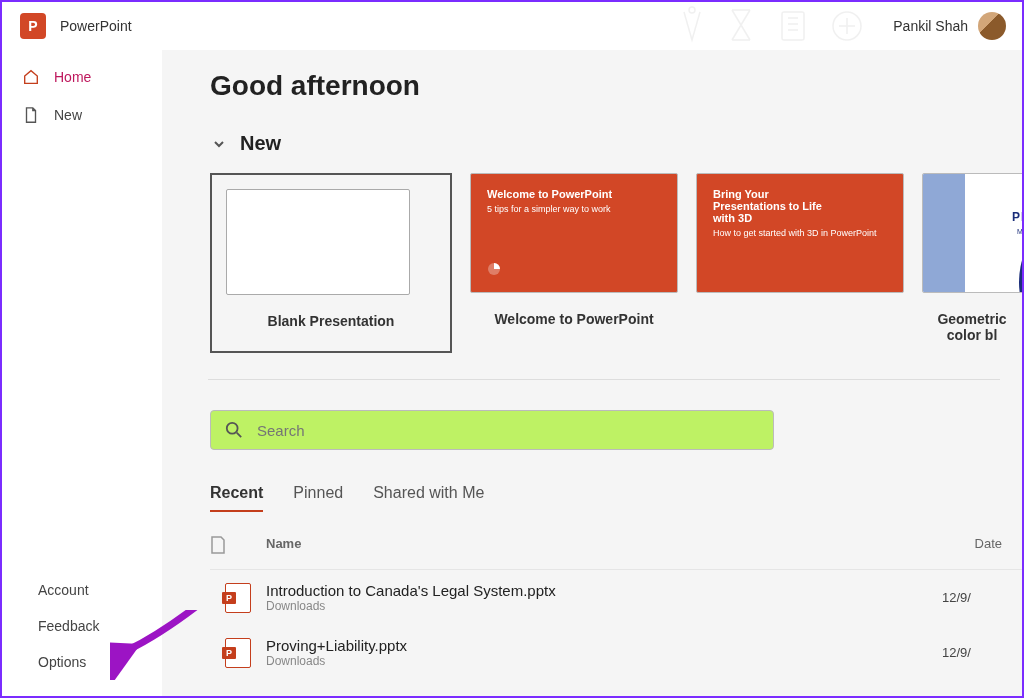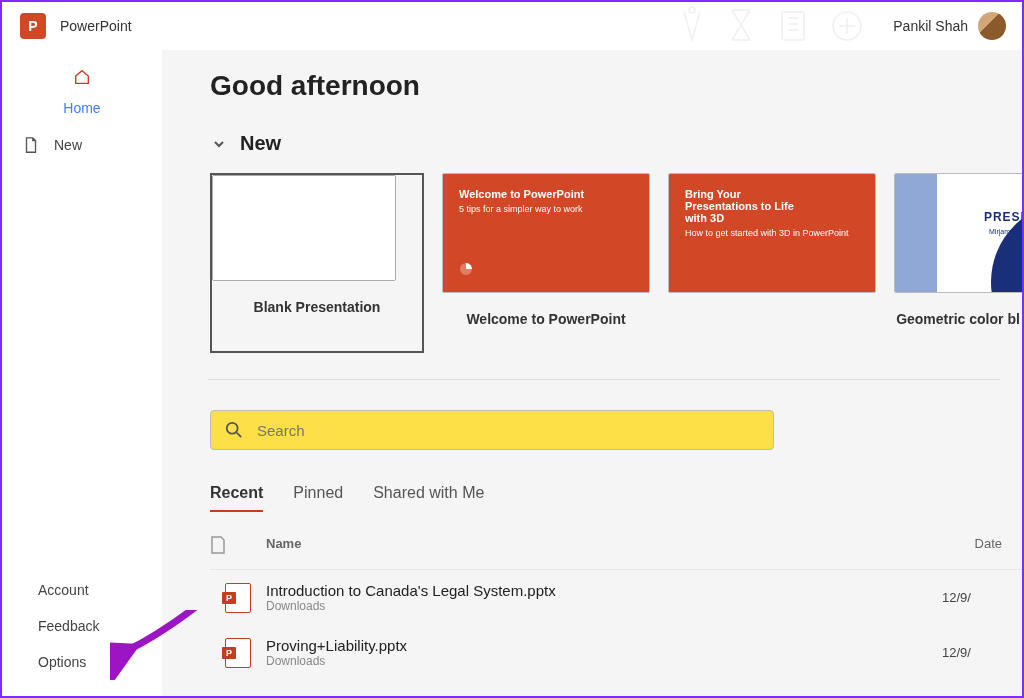--- a/index.html
+++ b/index.html
@@ -6,44 +6,44 @@
     body { width:1024px; height:698px; overflow:hidden; background:#fff; border:2px solid #7b2cff; position:relative; }
     .topbar { height:48px; display:flex; align-items:center; padding:0 16px 0 18px; }
     .app-icon { width:26px; height:26px; background:#d24726; border-radius:4px; display:flex; align-items:center; justify-content:center; color:#fff; font-weight:700; font-size:14px; margin-right:14px; }
     .app-name { font-size:14px; color:#333; }
     .top-right { margin-left:auto; display:flex; align-items:center; gap:10px; }
     .user-name { font-size:14px; color:#333; }
     .avatar { width:28px; height:28px; border-radius:50%; background:linear-gradient(135deg,#d2a679 40%,#8b5a2b 40%); }
     .layout { display:flex; height:calc(100% - 48px); }
     .sidebar { width:160px; display:flex; flex-direction:column; padding-top:8px; }
     .side-item { display:flex; align-items:center; gap:14px; padding:10px 20px; font-size:14px; color:#444; cursor:pointer; }
-    .side-item.active { color:#3b82f6;flex-direction:column; }
+    .side-item.active { color:#be185d; }
     .side-icon { width:18px; height:18px; display:flex; align-items:center; justify-content:center; }
     .side-bottom { margin-top:auto; padding-bottom:16px;padding-left:16px; }
     .main { flex:1; background:#f5f5f5; padding:20px 0 0 48px; overflow:hidden; }
     .greeting { font-size:28px; font-weight:700; color:#222; margin-bottom:30px; }
     .new-row { display:flex; align-items:center; gap:12px; margin-bottom:18px; }
     .chevron { width:18px; height:18px; display:flex; align-items:center; justify-content:center; color:#666; }
     .section-title { font-size:20px; font-weight:700; color:#222; }
     .templates { display:flex; gap:18px; }
     .tpl { text-align:center; cursor:pointer; }
     .tpl-thumb { width:208px; height:120px; border:1px solid #bbb; border-radius:2px; background:#e5e5e5; display:flex; align-items:center; justify-content:center; margin-bottom:18px; }
-    .tpl.selected .tpl-frame { border:2px solid #555; padding:0; width:214px; height:180px; }
+    .tpl.selected .tpl-frame { border:2px solid #555; padding:14px; width:242px; height:180px; }
     .tpl.selected .tpl-thumb { width:184px; height:106px; background:#fff; border:1px solid #aaa; }
     .tpl-thumb.orange { background:#d24726; padding:14px 16px; display:block; text-align:left; }
     .tpl-thumb.orange .t-line { color:#fff; font-size:9px; margin-bottom:4px; }
     .tpl-thumb.orange .t-line.bold { font-weight:600; font-size:11px; }
     .tpl-thumb.geo { background:#fff; position:relative; overflow:hidden; }
     .geo-left { position:absolute; left:0; top:0; width:42px; height:100%; background:#8fa8d6; }
     .geo-blue { position:absolute; right:-50px; bottom:-70px; width:160px; height:160px; border-radius:50%; background:#1a2e7a; }
     .geo-text { position:absolute; top:36px; left:76px; z-index:3; color:#1a2e7a; font-size:12px; font-weight:700; letter-spacing:1px; }
     .geo-sub { position:absolute; top:54px; left:94px; z-index:3; color:#1a2e7a; font-size:7px; }
     .tpl-label { font-size:14px; color:#333; font-weight:600; }
     .divider { height:1px; background:#ddd; margin:26px 0 30px -2px; width:calc(100% - 20px); }
-    .search-wrap { width:564px; height:40px; border:1px solid #bbb; border-radius:4px; background:#fde047; display:flex; align-items:center; padding:0 14px; margin-bottom:34px; }
+    .search-wrap { width:564px; height:40px; border:1px solid #bbb; border-radius:4px; background:#bef264; display:flex; align-items:center; padding:0 14px; margin-bottom:34px; }
     .search-wrap svg { margin-right:14px; }
     .search-wrap input { border:0; outline:0; font-size:15px; color:#666; flex:1; background:transparent; }
     .tabs { display:flex; gap:30px; margin-bottom:12px; }
     .tab { font-size:16px; color:#555; padding-bottom:8px; cursor:pointer;text-align:right; }
     .tab.active { color:#333; font-weight:600; border-bottom:2px solid #c43e1c; }
     .list-header { display:flex; padding:12px 0; font-size:13px; color:#666; border-bottom:1px solid #e5e5e5; }
     .col-icon { width:56px; }
     .col-name { flex:1;font-weight:bold; }
     .col-date { width:80px; text-align:right; padding-right:20px; }
     .file-row { display:flex; align-items:center; padding:12px 0; }

